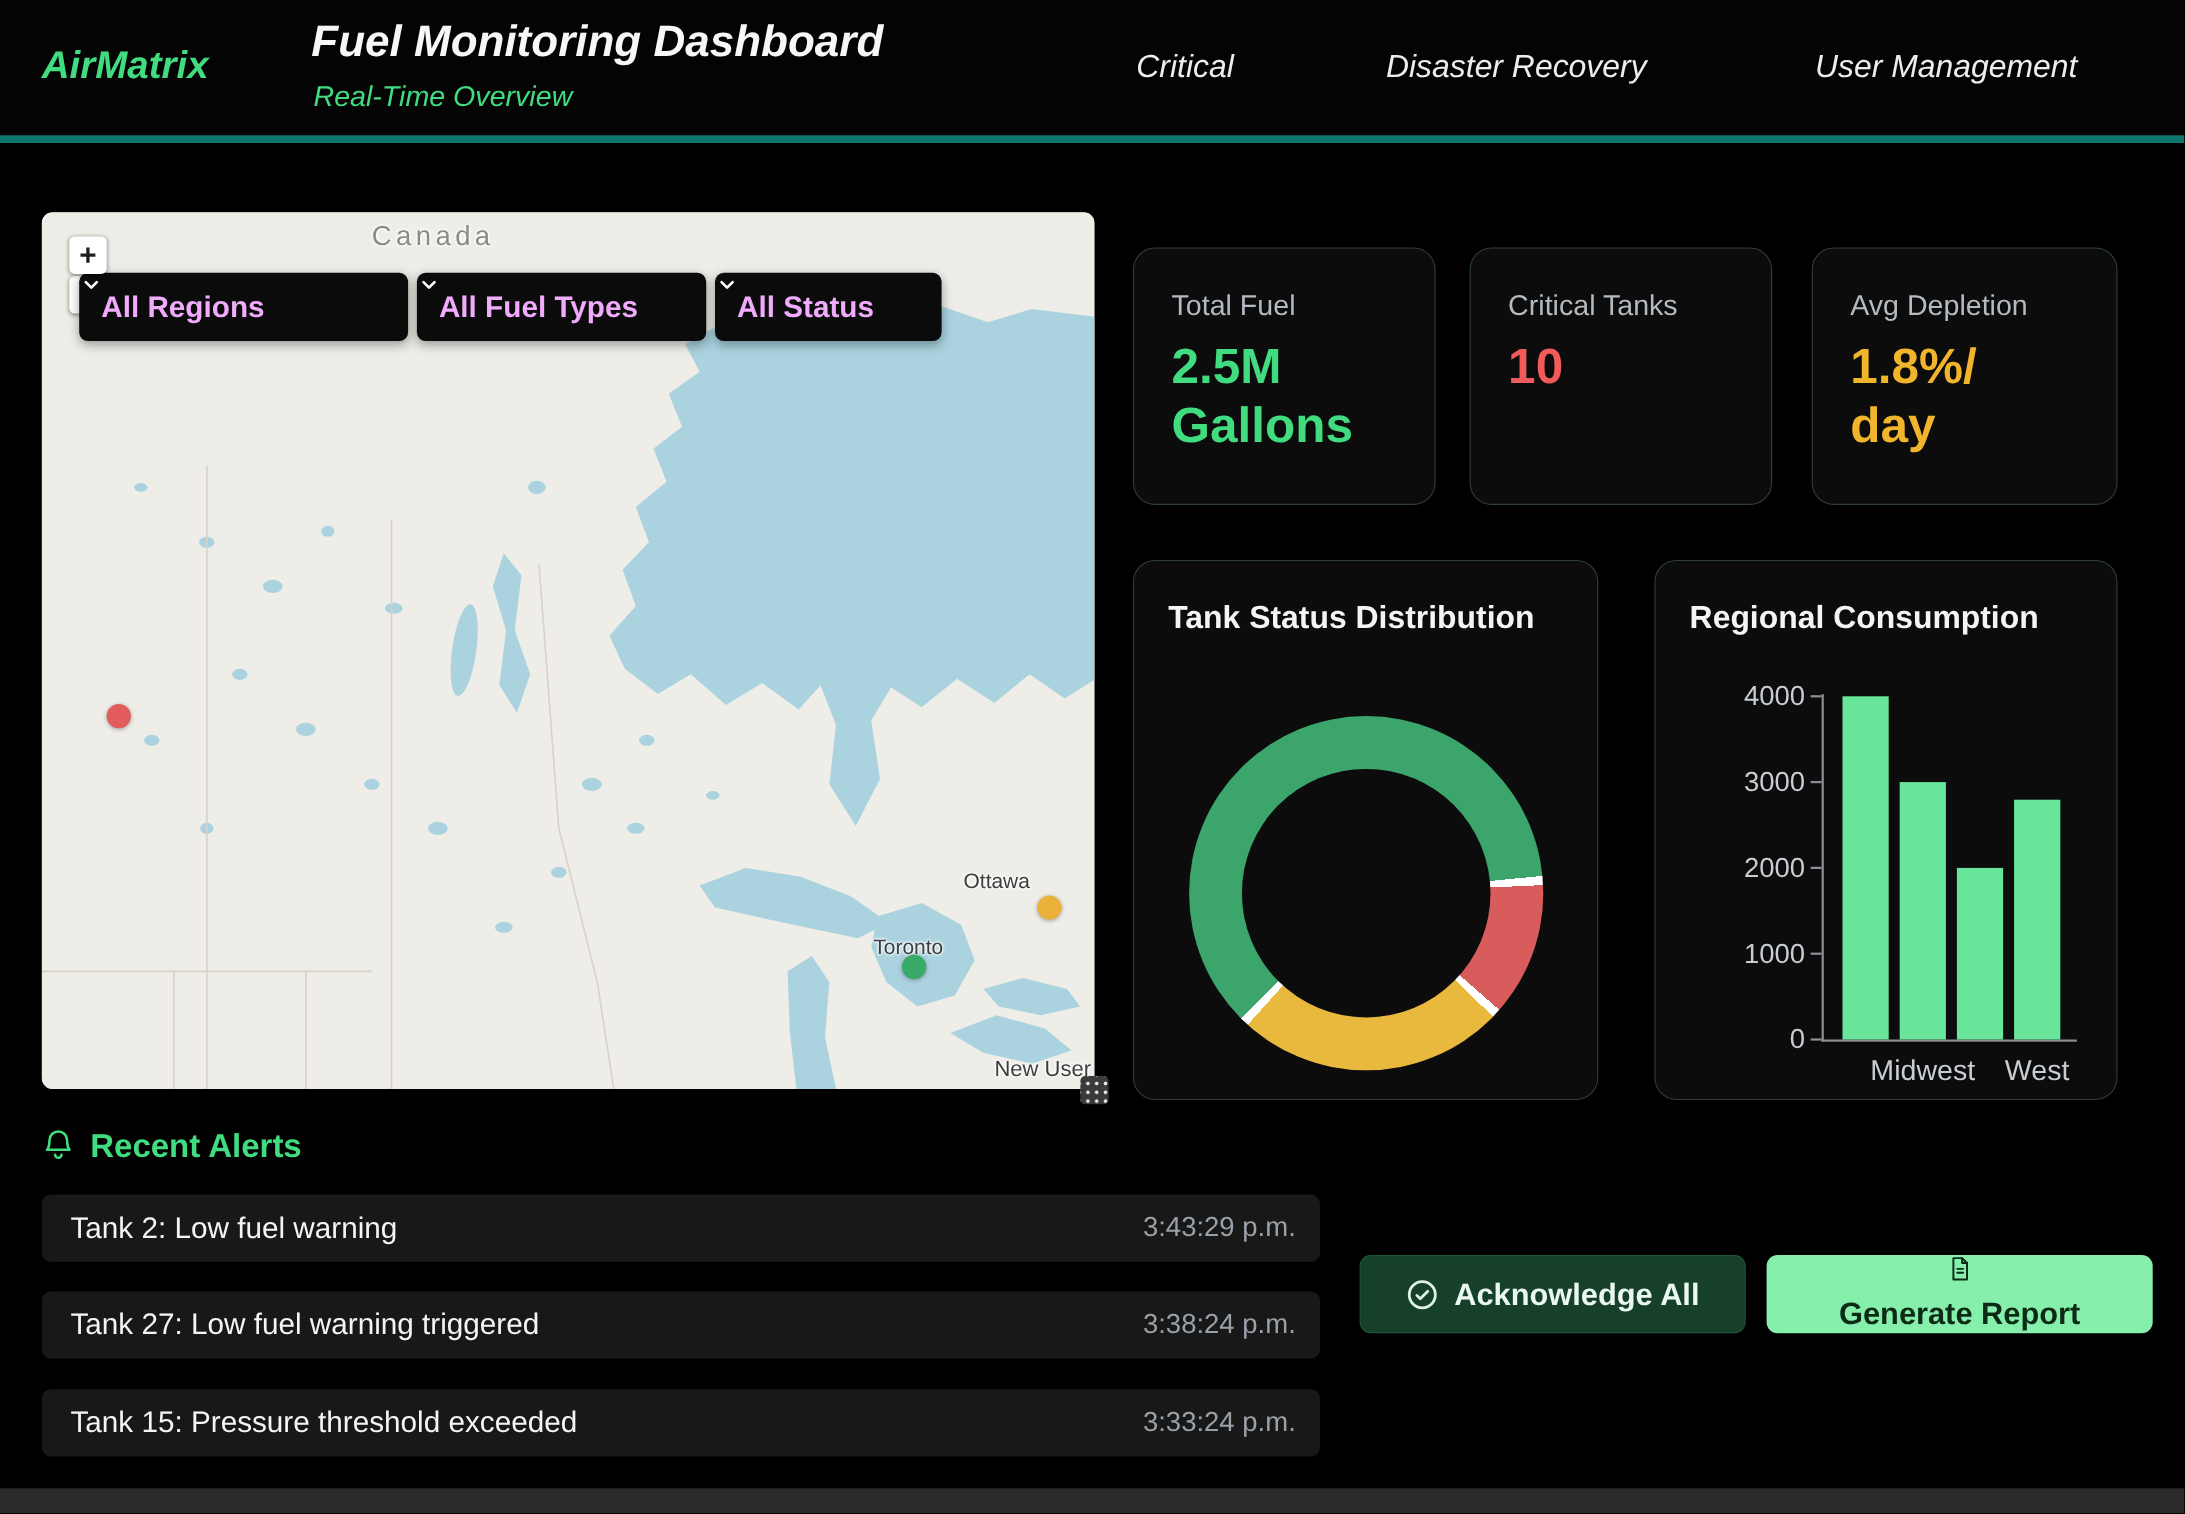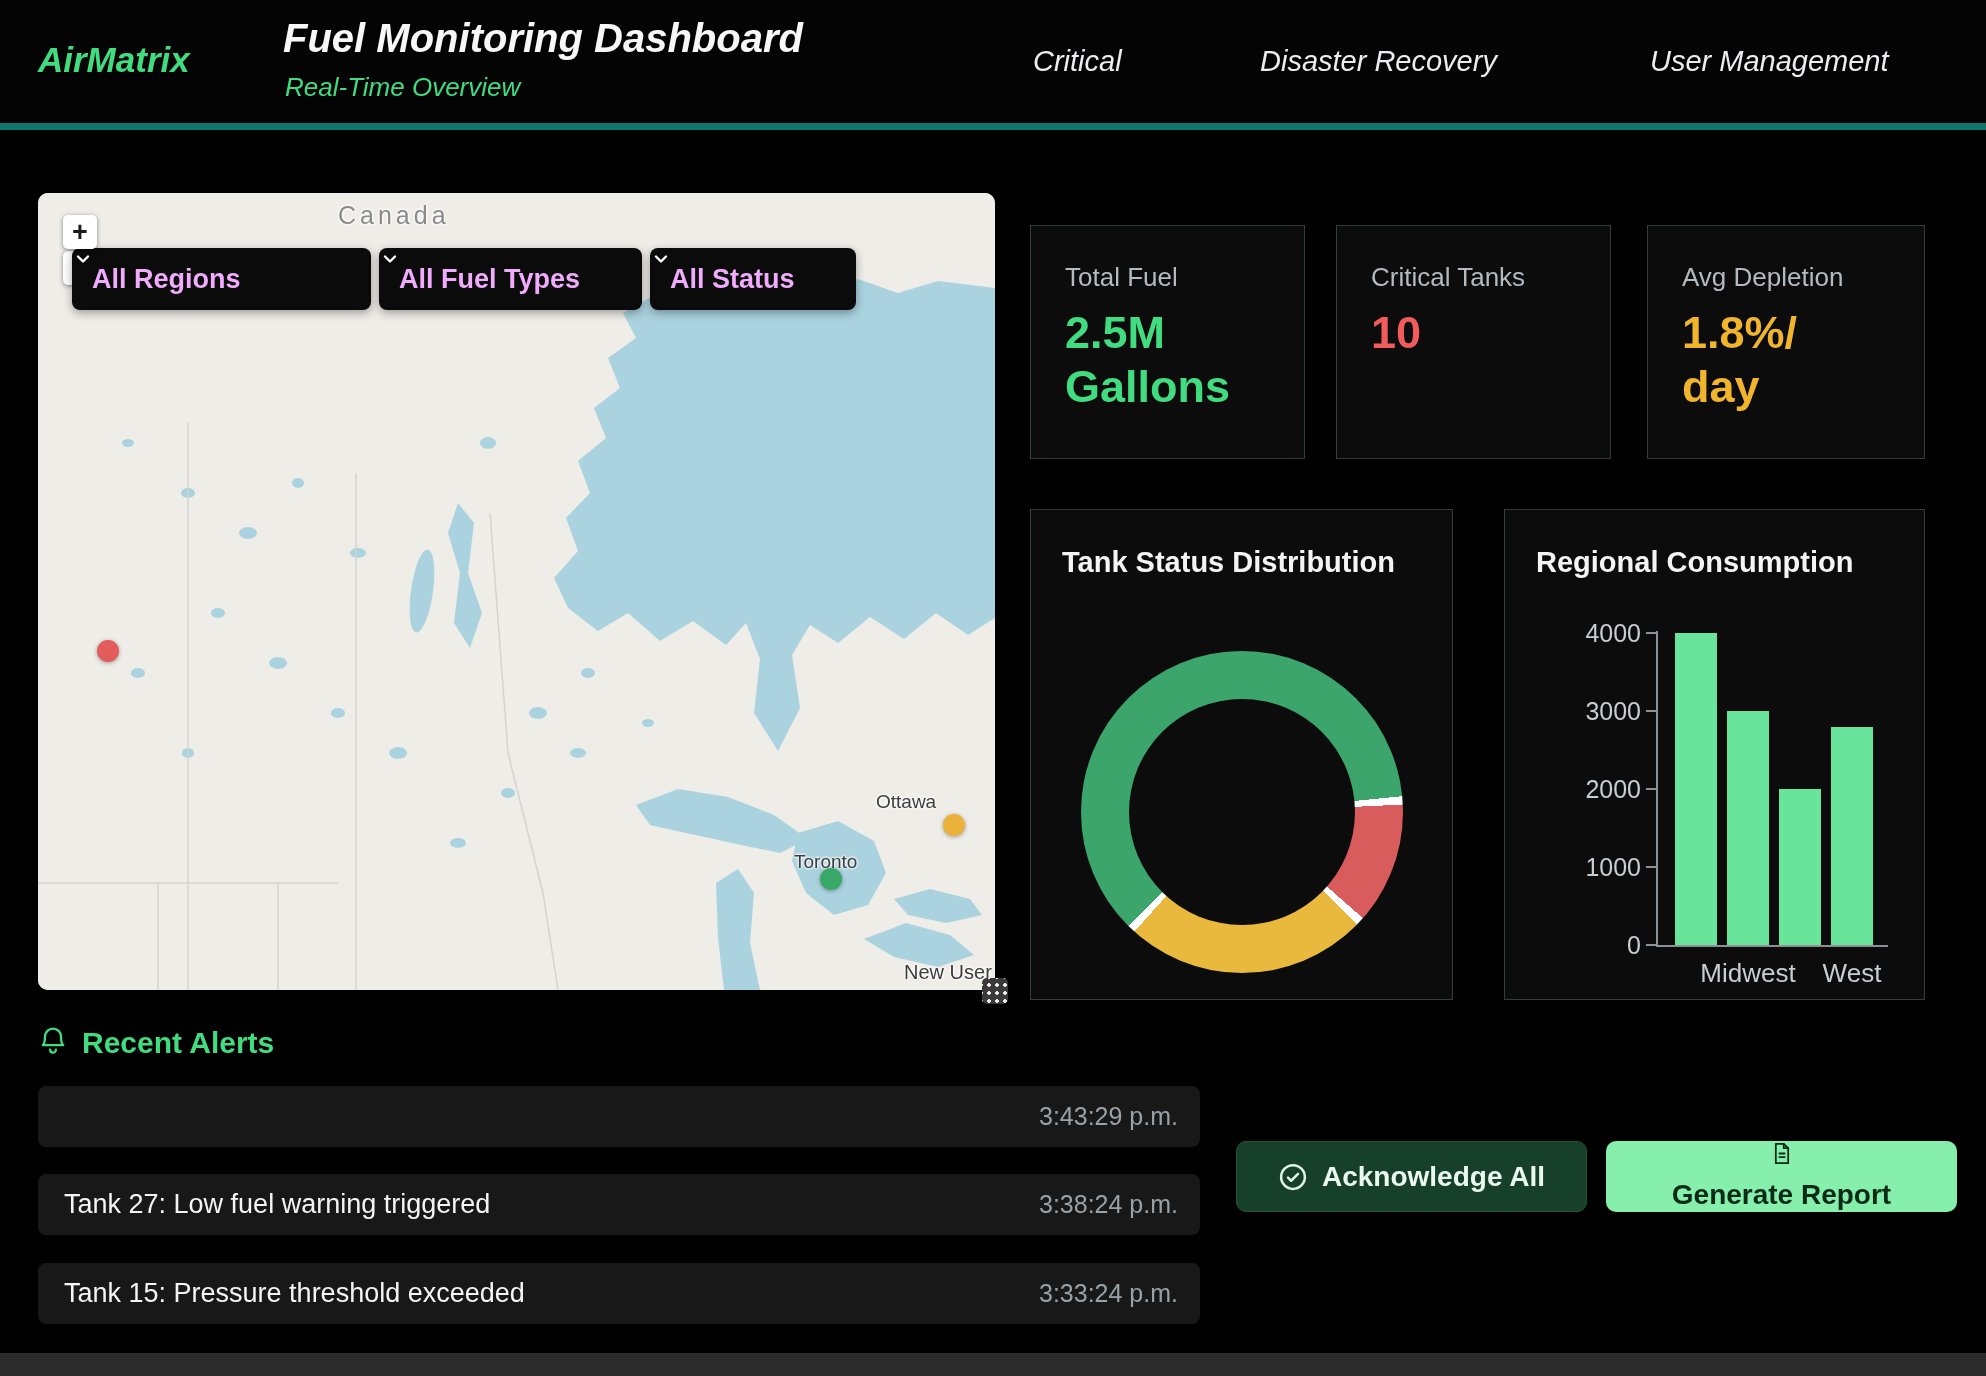--- a/index.html
+++ b/index.html
@@ -23,21 +23,21 @@
   .filter{position:absolute;top:55px;height:62px;background:#0b0b0b;border-radius:8px;z-index:20;display:flex;align-items:center;
     justify-content:space-between;padding:0 20px;box-sizing:border-box;color:#f0abfc;font-size:27px;font-weight:600;cursor:pointer;
     box-shadow:0 3px 10px rgba(0,0,0,.35);}
   .filter-1{left:34px;width:299px;} .filter-2{left:341px;width:263px;} .filter-3{left:612px;width:206px;}
   .map-label{position:absolute;z-index:12;color:#3d3d3d;text-shadow:0 0 3px #fff,0 0 3px #fff,0 0 3px #fff;white-space:nowrap;}
   .map-marker{position:absolute;z-index:15;width:22px;height:22px;border-radius:50%;box-shadow:0 1px 4px rgba(0,0,0,.35);cursor:pointer;}
   .resize-handle{position:absolute;left:982px;top:978px;width:26px;height:26px;background:#3a3a3a;border-radius:5px;z-index:40;cursor:grab;
     background-image:radial-gradient(circle,#e9e9e9 1.6px,transparent 1.9px);background-size:8px 8px;background-position:3px 3px;}
 
   
-  .card{position:absolute;background:#0b0c0b;border:1px solid #2e4036;border-radius:0;box-sizing:border-box;}
+  .card{position:absolute;background:#0b0c0b;border:1px solid #2e4036;border-radius:20px;box-sizing:border-box;}
   .stat-1{left:1030px;top:225px;width:275px;height:234px;}
   .stat-2{left:1336px;top:225px;width:275px;height:234px;}
   .stat-3{left:1647px;top:225px;width:278px;height:234px;}
   .stat-label{position:absolute;left:34px;top:36px;font-size:26px;color:#b3bac1;}
   .stat-value{position:absolute;left:34px;top:80px;font-size:45px;font-weight:700;line-height:1.2;}
   .stat-value span{display:block;}
 
   .chart-1{left:1030px;top:509px;width:423px;height:491px;}
   .chart-2{left:1504px;top:509px;width:421px;height:491px;}
   .chart-title{position:absolute;left:31px;top:36px;font-size:29px;font-weight:700;color:#f4f4f5;}
@@ -219,20 +219,21 @@
       <span class="xtick" style="left: 277px;">West</span>
     </div>
 
   <svg class="bell" width="30" height="32" viewBox="0 0 26 28" fill="none" stroke="#41dc80" stroke-width="2" stroke-linecap="round" stroke-linejoin="round">
     <path d="M6 11 a7 7 0 0 1 14 0 c0 6 2 7.5 2 7.5 H4 c0 0 2 -1.5 2 -7.5"></path>
     <path d="M10.5 22.5 a2.5 2.5 0 0 0 5 0"></path>
   </svg>
   <div class="alerts-title">Recent Alerts</div>
 
   <div class="alert-row alert-row-1">
+    <span class="alert-text">Tank 2: Low fuel warning</span>
     <span class="alert-time">3:43:29 p.m.</span>
   </div>
   <div class="alert-row alert-row-2">
     <span class="alert-text">Tank 27: Low fuel warning triggered</span>
     <span class="alert-time">3:38:24 p.m.</span>
   </div>
   <div class="alert-row alert-row-3">
     <span class="alert-text">Tank 15: Pressure threshold exceeded</span>
     <span class="alert-time">3:33:24 p.m.</span>
   </div>

